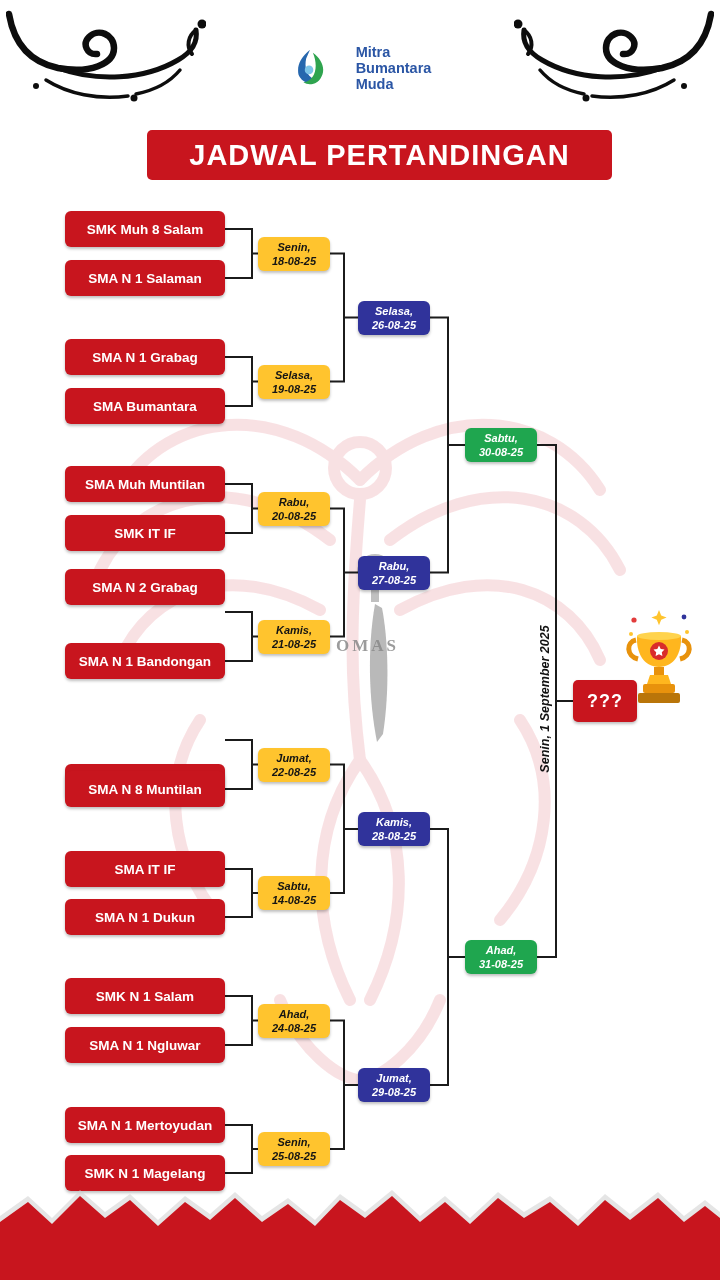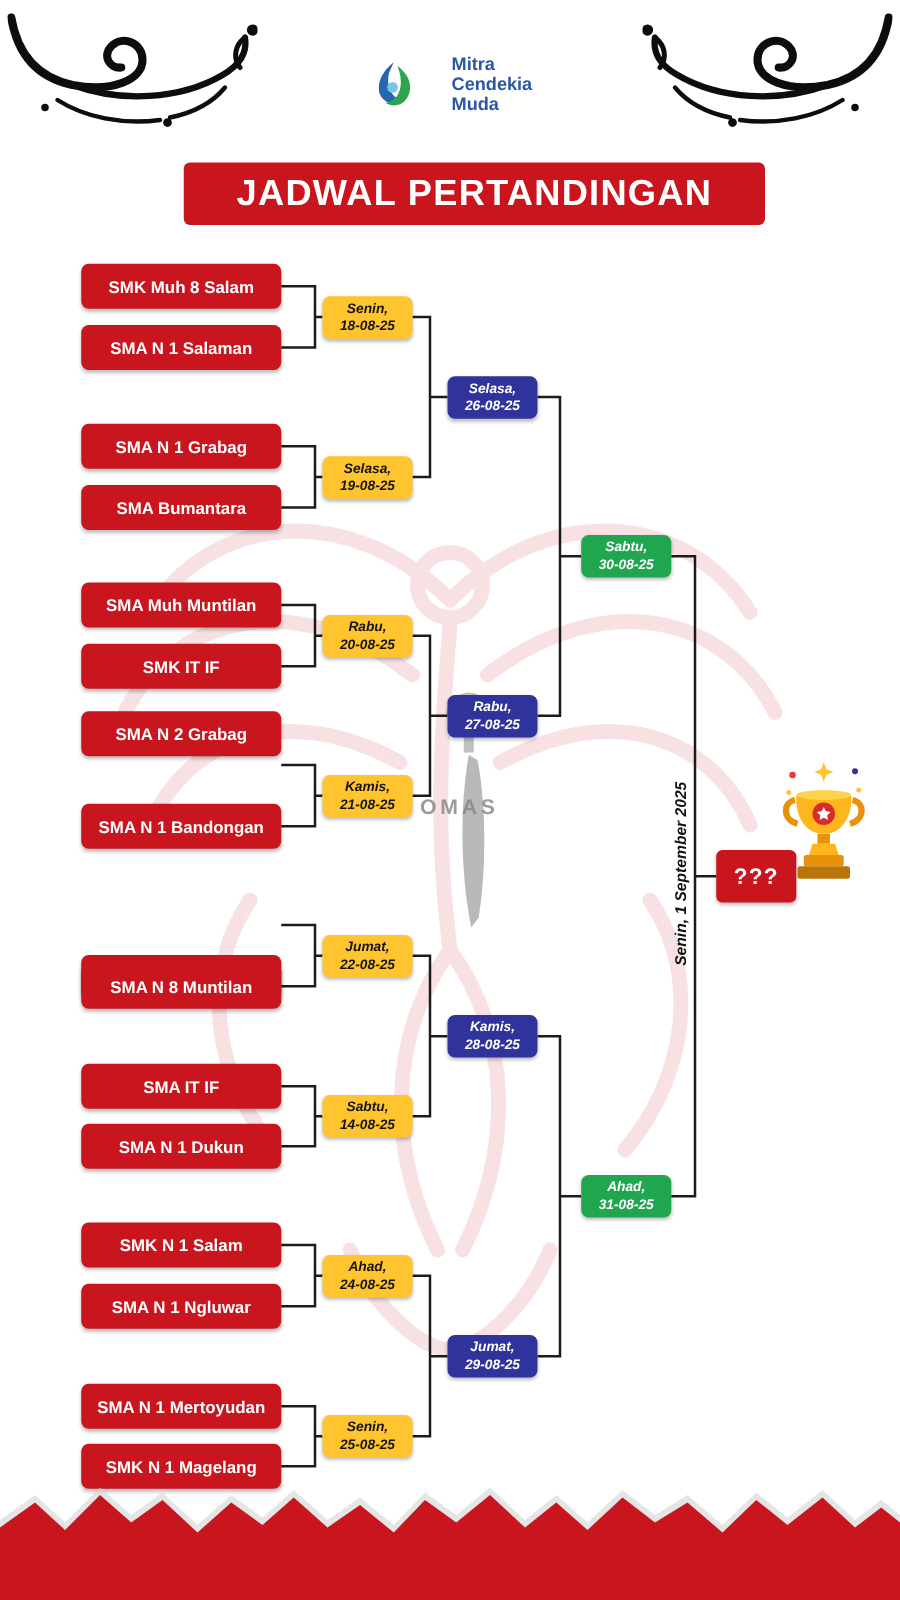--- a/index.html
+++ b/index.html
@@ -17,21 +17,21 @@
   .logo-text { color: #2B56A5; font-weight: bold; font-size: 14.5px; line-height: 1.12; }
 
   
   .title-banner { position: absolute; left: 147px; top: 130px; width: 465px; height: 50px;
     background: var(--red,#C8151E); border-radius: 5px; display: flex; align-items: center; justify-content: center; }
   .title-banner span { color: #fff; font-size: 29px; font-weight: bold; letter-spacing: 1px; }
 
   
   .watermark { position: absolute; left: 80px; top: 360px; opacity: 0.12; }
   .wm-emblem { position: absolute; left: 330px; top: 552px; opacity: 0.42; }
-  .wm-text { position: absolute; left: 336px; top: 636px; font-family: Liberation Sans, sans-serif;
+  .wm-text { position: absolute; left: 336px; top: 636px; font-family: Liberation Serif, serif;
     font-weight: bold; font-size: 17px; letter-spacing: 3px; color: #8a8a8a; opacity: 0.85; }
 
   
   .connectors { position: absolute; left: 0; top: 0; }
   .team-box { position: absolute; left: 65px; width: 160px; height: 36px; background: var(--red,#C8151E);
     border-radius: 6px; color: #fff; font-weight: bold; font-size: 13.5px;
     display: flex; align-items: center; justify-content: center; text-align: center;
     box-shadow: 0 2px 3px rgba(0,0,0,.25); }
   .date-box { position: absolute; width: 72px; height: 34px; border-radius: 6px;
     display: flex; flex-direction: column; align-items: center; justify-content: center;
@@ -82,21 +82,21 @@
   </svg>
 
   <div class="logo">
     <svg width="42" height="42" viewBox="0 0 44 44">
       <path d="M22,3 C12,11 8,20 10,29 A13.5,13.5 0 0 0 31,35 C22,34 15,26 18,12 Z" fill="#2667AE"></path>
       <path d="M25,6 C35,13 39,24 33,33 A13,13 0 0 1 15,37 C28,35 31,20 25,6 Z" fill="#2FA44F"></path>
       <circle cx="21" cy="24" r="4.5" fill="#7CC4E8"></circle>
     </svg>
     <div class="logo-text">
       <div>Mitra</div>
-      <div>Cendekia</div>
+      <div>Bumantara</div>
       <div>Muda</div>
     </div>
   </div>
 
   <div class="title-banner">
     <span>JADWAL PERTANDINGAN</span>
   </div>
 
   <svg class="watermark" width="560" height="760" viewBox="0 0 560 760">
     <g fill="none" stroke="#CE1126" stroke-width="12" stroke-linecap="round">

